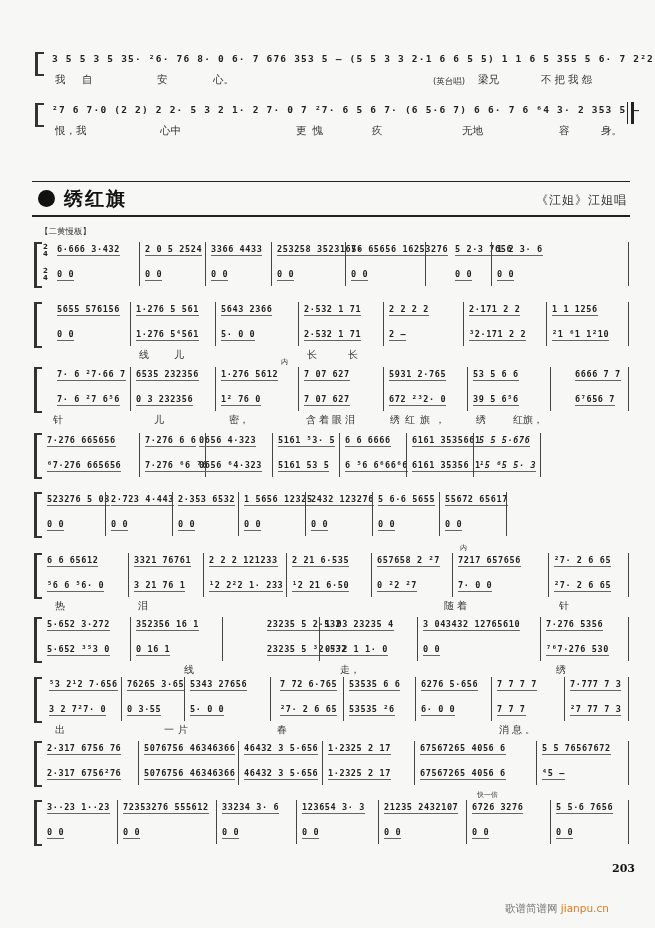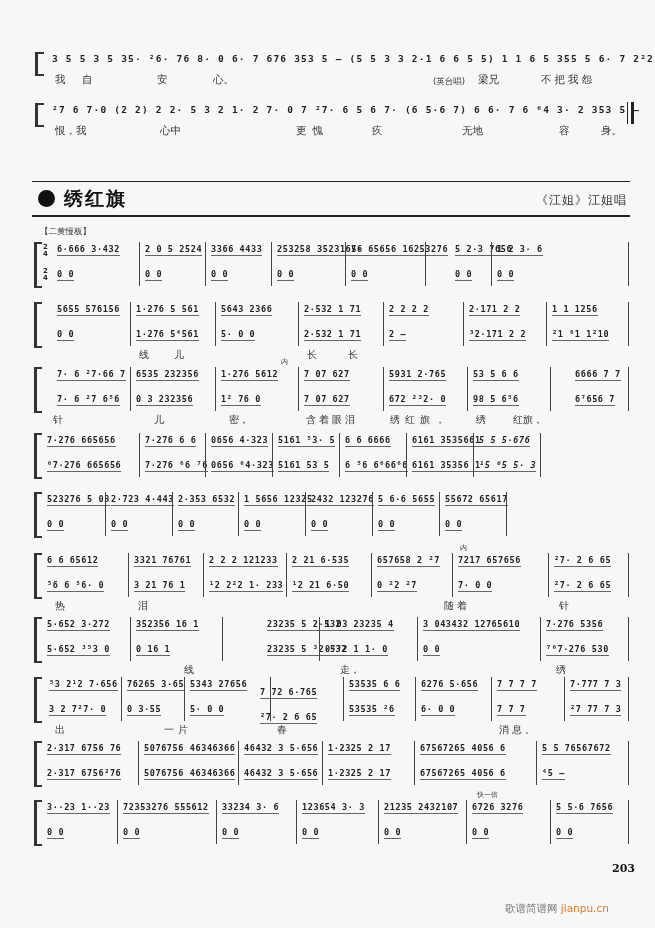--- a/index.html
+++ b/index.html
@@ -182,21 +182,21 @@
         <div class="m-bot">7 07 627</div>
       </div>
     <div class="barline" style="left:349px;"></div>
     <div class="measure" style="left:350px;width:80px;">
         <div class="m-top">5931 2·765</div>
         <div class="m-bot">672 ²³2· 0</div>
       </div>
     <div class="barline" style="left:433px;"></div>
     <div class="measure" style="left:434px;width:80px;">
         <div class="m-top">53 5 6 6</div>
-        <div class="m-bot">98 5 6⁵6</div>
+        <div class="m-bot">39 5 6⁵6</div>
       </div>
     <div class="barline" style="left:516px;"></div>
     <div class="measure" style="left:536px;width:76px;">
         <div class="m-top">6666 7 7</div>
         <div class="m-bot">6⁷656 7</div>
       </div>
     <div class="barline" style="left:594px;"></div>
     <div class="lyric-row" style="left:19px;">针</div>
     <div class="lyric-row" style="left:120px;">儿</div>
     <div class="lyric-row" style="left:195px;">密，</div>
@@ -211,21 +211,21 @@
     <div class="measure" style="left:8px;width:96px;">
         <div class="m-top">7·276 665656</div>
         <div class="m-bot">⁶7·276 665656</div>
       </div>
     <div class="barline" style="left:105px;"></div>
     <div class="measure" style="left:106px;width:66px;">
         <div class="m-top">7·276 6 6</div>
         <div class="m-bot">7·276 ⁶6 ⁷6</div>
       </div>
     <div class="barline" style="left:171px;"></div>
-    <div class="measure" style="left:172px;width:66px;">
+    <div class="measure" style="left:160px;width:66px;">
         <div class="m-top">0656 4·323</div>
         <div class="m-bot">0656 ⁶4·323</div>
       </div>
     <div class="barline" style="left:238px;"></div>
     <div class="measure" style="left:239px;width:66px;">
         <div class="m-top">5161 ⁵3· 5</div>
         <div class="m-bot">5161 53 5</div>
       </div>
     <div class="barline" style="left:305px;"></div>
     <div class="measure" style="left:306px;width:66px;">
@@ -375,21 +375,21 @@
     <div class="measure" style="left:88px;width:60px;">
         <div class="m-top">76265 3·65</div>
         <div class="m-bot">0   3·55</div>
       </div>
     <div class="barline" style="left:150px;"></div>
     <div class="measure" style="left:151px;width:65px;">
         <div class="m-top">5343 27656</div>
         <div class="m-bot">5· 0 0</div>
       </div>
     <div class="barline" style="left:236px;"></div>
-    <div class="measure" style="left:221px;width:65px;margin-top:8px;">
+    <div class="measure" style="left:241px;width:65px;">
         <div class="m-top">7 72 6·765</div>
         <div class="m-bot">²7· 2 6 65</div>
       </div>
     <div class="barline" style="left:309px;"></div>
     <div class="measure" style="left:310px;width:65px;">
         <div class="m-top">53535 6 6</div>
         <div class="m-bot">53535 ²6</div>
       </div>
     <div class="barline" style="left:381px;"></div>
     <div class="measure" style="left:382px;width:65px;">

